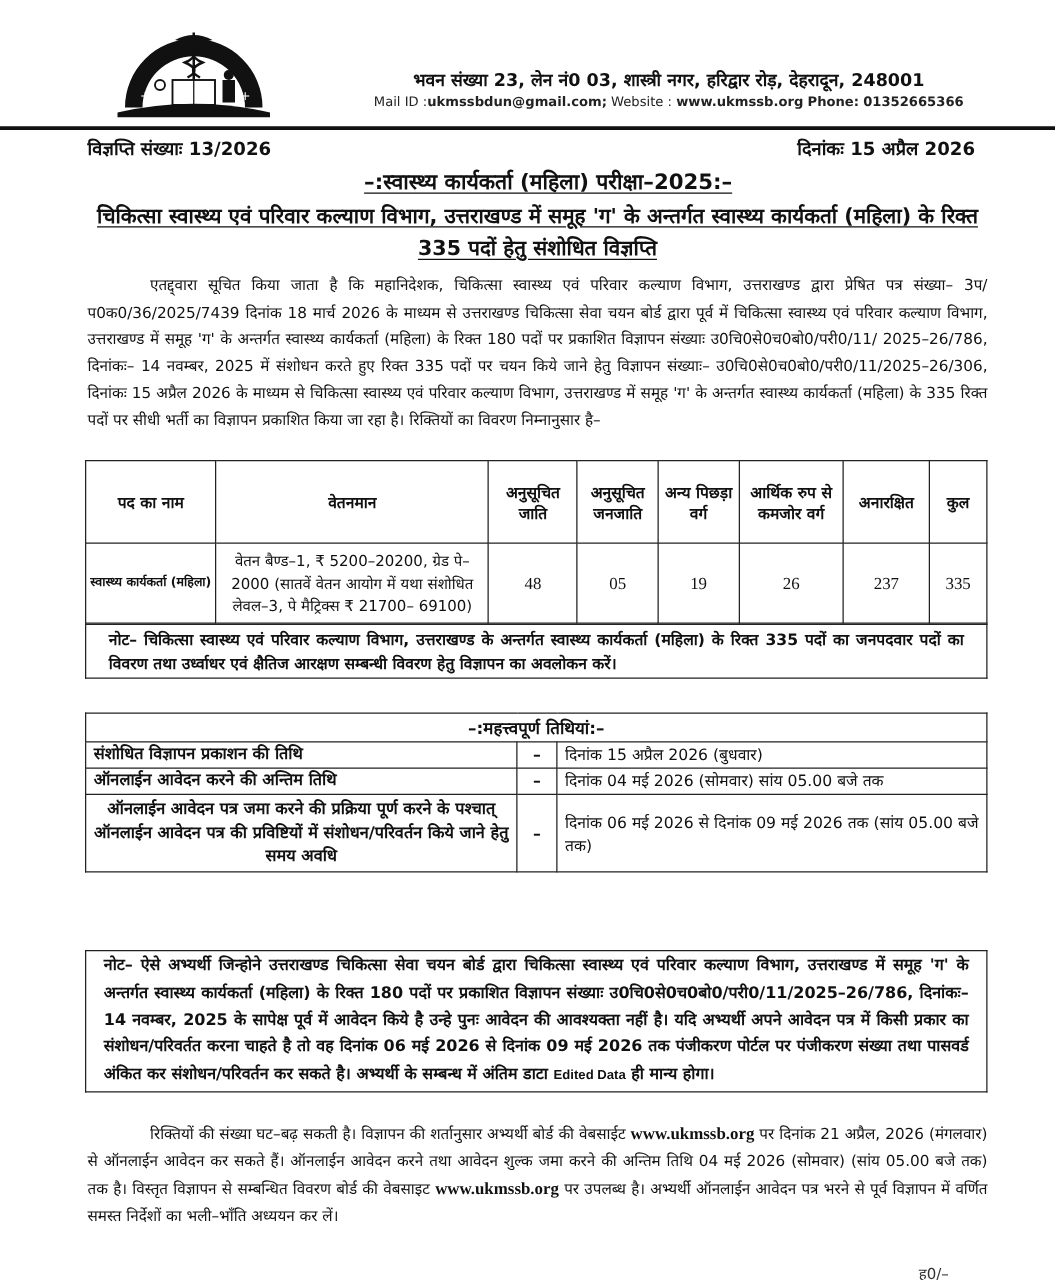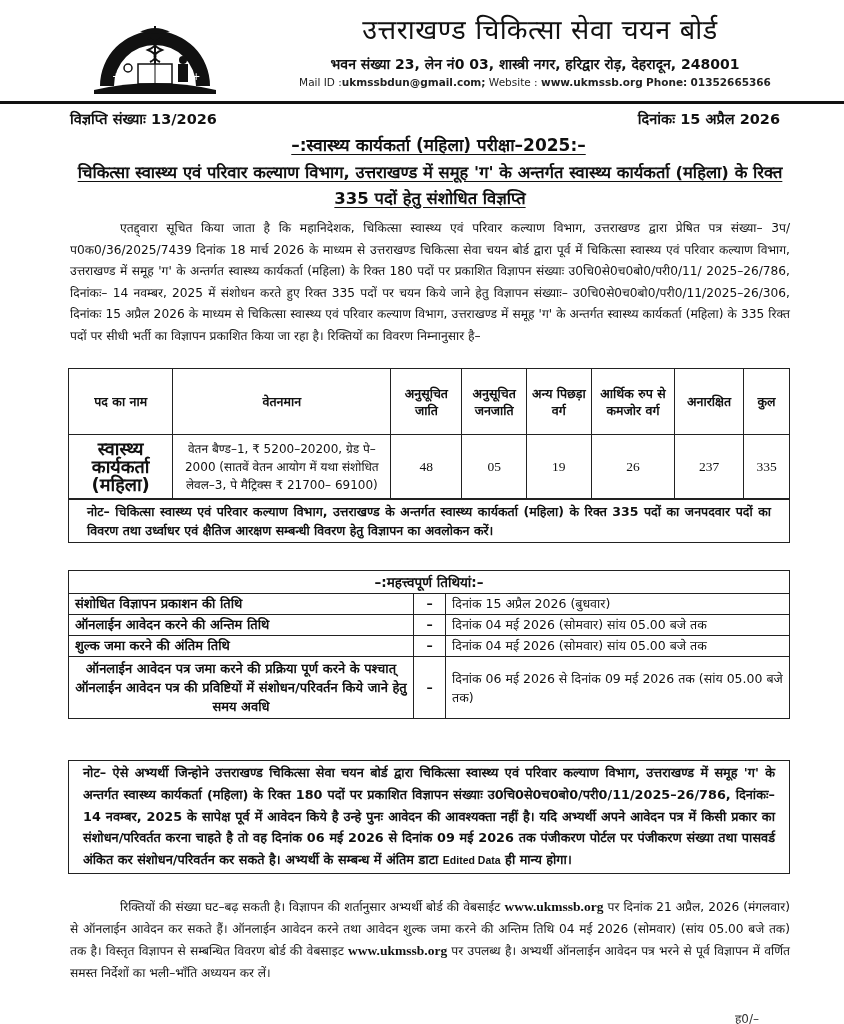--- a/index.html
+++ b/index.html
@@ -25,21 +25,21 @@
   .para { position: absolute; left: 70px; width: 720px; font-size: 12.2px; line-height: 21.5px; text-align: justify; text-indent: 50px; }
   .para1 { top: 218px; }
 
   table { border-collapse: collapse; position: absolute; }
   td, th { border: 1.2px solid #222; }
 
   .vac-table { left: 68px; top: 368px; width: 722px; }
   .vac-table th { font-size: 12.5px; font-weight: bold; text-align: center; line-height: 17px; height: 66px; padding: 2px; }
   .vac-table td { font-size: 12px; text-align: center; line-height: 18px; height: 64px; padding: 2px 3px; }
   .vac-table td.num { font-family: "Liberation Serif", serif; font-size: 13.5px; }
-  .vac-table td.post { font-weight: bold; font-size: 18px; }
+  .vac-table td.post { font-weight: bold; font-size: 10px; }
   .vac-note { left: 68px; top: 499px; width: 722px; }
   .vac-note td { font-size: 12.5px; font-weight: bold; line-height: 19px; padding: 2px 18px; text-align: justify; }
 
   .dates-table { left: 68px; top: 570px; width: 722px; }
   .dates-table th { font-size: 13.5px; font-weight: bold; text-align: center; height: 23px; }
   .dates-table td { font-size: 12.5px; height: 21px; padding: 0 6px; line-height: 20px; }
   .dates-table td.lbl { font-weight: bold; font-size: 13px; width: 345px; }
   .dates-table td.dash { width: 32px; text-align: center; font-weight: bold; }
   .dates-table td.val { }
   .dates-table tr.tall td.lbl { text-align: center; line-height: 19px; padding: 2px 6px; }
@@ -65,21 +65,20 @@
     <path d="M58 32 Q72 38 58 44 Q72 50 60 56" fill="none" stroke="#111" stroke-width="2"></path>
     <path d="M72 32 Q58 38 72 44 Q58 50 70 56" fill="none" stroke="#111" stroke-width="2"></path>
     <rect x="48" y="58" width="34" height="20" fill="none" stroke="#111" stroke-width="1.5"></rect>
     <line x1="65" y1="58" x2="65" y2="78" stroke="#111" stroke-width="1"></line>
     <circle cx="38" cy="62" r="4" fill="none" stroke="#111" stroke-width="1.5"></circle>
     <path d="M88 58 L98 58 L98 76 L88 76 Z" fill="#111"></path>
     <circle cx="93" cy="54" r="4" fill="#111"></circle>
     <text x="22" y="74" font-size="10" fill="#fff" font-family="DejaVu Sans, sans-serif">+</text>
     <text x="102" y="74" font-size="10" fill="#fff" font-family="DejaVu Sans, sans-serif">+</text>
   </svg>
-  <div class="org-title">उत्तराखण्ड चिकित्सा सेवा चयन बोर्ड</div>
   <div class="org-address">भवन संख्या 23, लेन नं0 03, शास्त्री नगर, हरिद्वार रोड़, देहरादून, 248001</div>
   <div class="org-contact">
     <span>Mail ID :</span><b>ukmssbdun@gmail.com;</b>
     <span>Website :</span>
     <b>www.ukmssb.org</b>
     <b>Phone:</b>
     <b>01352665366</b>
   </div>
 </div>
 <div class="rule"></div>
@@ -132,25 +131,20 @@
   <tr>
     <td class="lbl">संशोधित विज्ञापन प्रकाशन की तिथि</td>
     <td class="dash">–</td>
     <td class="val">दिनांक 15 अप्रैल 2026 (बुधवार)</td>
   </tr>
   <tr>
     <td class="lbl">ऑनलाईन आवेदन करने की अन्तिम तिथि</td>
     <td class="dash">–</td>
     <td class="val">दिनांक 04 मई 2026 (सोमवार)  सांय 05.00 बजे तक</td>
   </tr>
-  <tr>
-    <td class="lbl">शुल्क जमा करने की अंतिम तिथि</td>
-    <td class="dash">–</td>
-    <td class="val">दिनांक 04 मई 2026 (सोमवार)  सांय 05.00 बजे तक</td>
-  </tr>
   <tr class="tall">
     <td class="lbl">ऑनलाईन आवेदन पत्र जमा करने की प्रक्रिया पूर्ण करने के पश्चात् ऑनलाईन आवेदन पत्र की प्रविष्टियों में संशोधन/परिवर्तन किये जाने हेतु समय अवधि</td>
     <td class="dash">–</td>
     <td class="val">दिनांक 06 मई 2026 से दिनांक 09 मई 2026 तक (सांय 05.00 बजे तक)</td>
   </tr>
 </tbody>
   </table>
 <table class="dates-note">
   <tbody>
       <tr>

